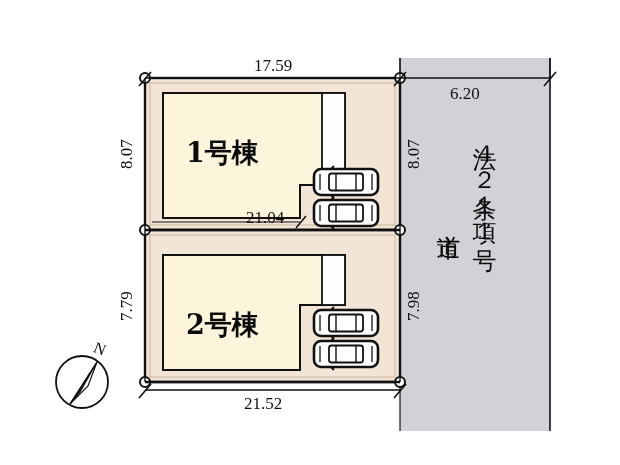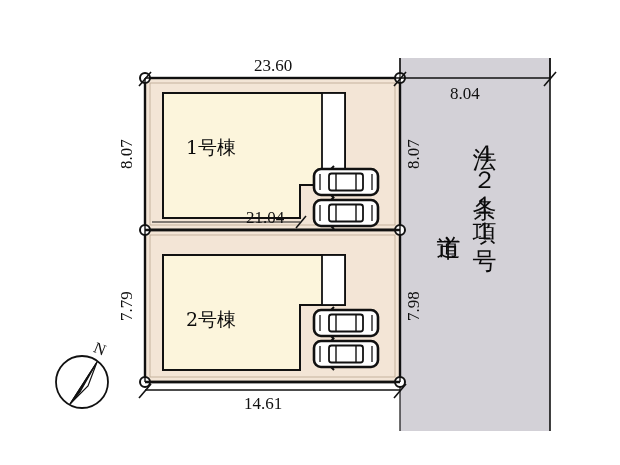--- a/index.html
+++ b/index.html
@@ -32,24 +32,24 @@
     letter-spacing: 0px;
   }
   .dim-v {
     transform-origin: 50% 50%;
     transform: rotate(-90deg);
   }
 
   .bldg-label {
     position: absolute;
     font-family: "DejaVu Serif", "Liberation Serif", serif;
-    font-size: 19px;
+    font-size: 27px;
     color: #0b0b0b;
     white-space: nowrap;
-    font-weight: 400;
+    font-weight: 700;
   }
 
   .road-label {
     position: absolute;
     font-family: "DejaVu Serif", "Liberation Serif", serif;
     font-size: 24px;
     color: #0b0b0b;
     writing-mode: vertical-rl;
     text-orientation: upright;
     line-height: 1.02;
@@ -173,35 +173,35 @@
 
   <g>
     <circle cx="82" cy="382" r="26" fill="none" stroke="#111111" stroke-width="1.8"></circle>
 
     <path d="M 97 362 L 70 404 L 80 392 Z" fill="#111111" stroke="#111111" stroke-width="1.2"></path>
     <path d="M 97 362 L 70 404 L 88 386 Z" fill="none" stroke="#111111" stroke-width="1.2"></path>
   </g>
 
 </svg>
 
-<div class="dim-label" style="left:254px; top:56px;">23.60</div>
-
-<div class="dim-label" style="left:450px; top:84px;">8.04</div>
+<div class="dim-label" style="left:254px; top:56px;">17.59</div>
+
+<div class="dim-label" style="left:450px; top:84px;">6.20</div>
 
 <div class="dim-label dim-v" style="left:112px; top:144px;">8.07</div>
 
 <div class="dim-label dim-v" style="left:399px; top:144px;">8.07</div>
 
 <div class="dim-label" style="left:246px; top:208px;">21.04</div>
 
 <div class="dim-label dim-v" style="left:112px; top:296px;">7.79</div>
 
 <div class="dim-label dim-v" style="left:399px; top:296px;">7.98</div>
 
-<div class="dim-label" style="left:244px; top:394px;">14.61</div>
+<div class="dim-label" style="left:244px; top:394px;">21.52</div>
 
 <div class="bldg-label" style="left:186px; top:135px;">1号棟</div>
 
 <div class="bldg-label" style="left:186px; top:307px;">2号棟</div>
 
 <div class="road-label" style="left:472px; top:128px;">法４２条１項１号</div>
 
 <div class="road-label" style="left:436px; top:216px;">市道</div>
 
 <div class="compass-n" style="left:94px; top:340px;">N</div>

